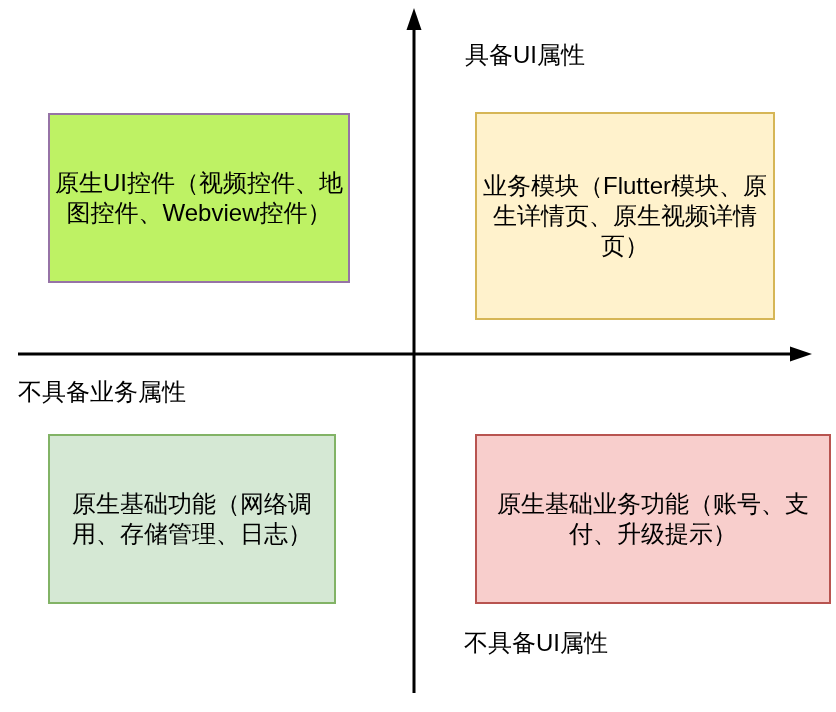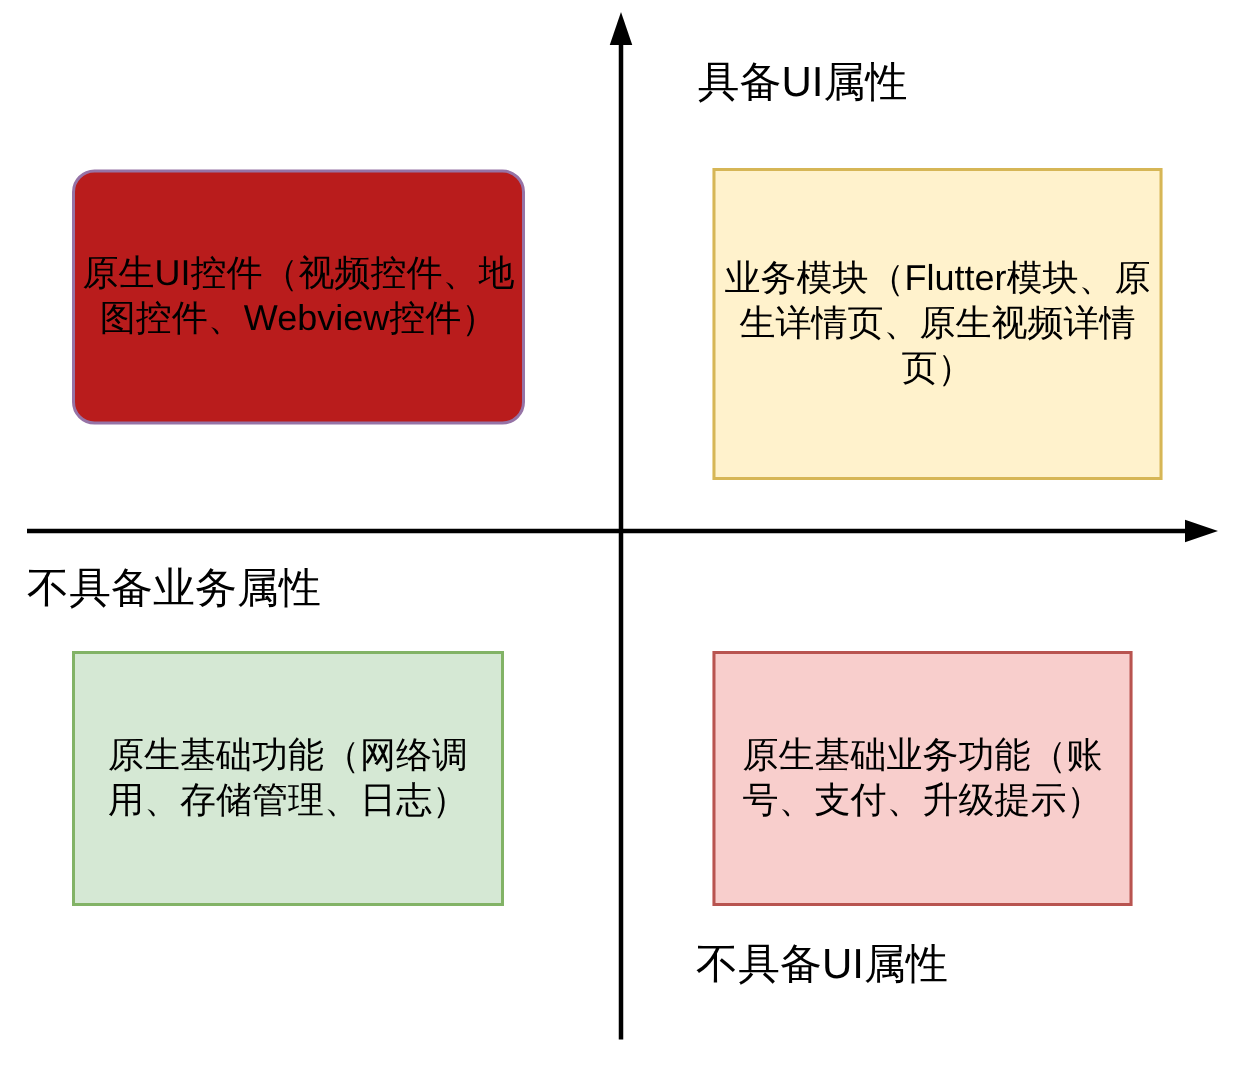--- a/index.html
+++ b/index.html
@@ -31,24 +31,24 @@
     text-align: center;
     font-size: 24px;
     line-height: 30px;
     padding: 2px 3px;
     word-break: normal;
     overflow-wrap: break-word;
   }
   .q-top-left     { left: 48px;  top: 113px; width: 302px; height: 170px; }
   .q-top-right    { left: 475px; top: 112px; width: 300px; height: 208px; }
   .q-bottom-left  { left: 48px;  top: 434px; width: 288px; height: 170px; }
-  .q-bottom-right { left: 475px; top: 434px; width: 280px; height: 170px; }
+  .q-bottom-right { left: 475px; top: 434px; width: 356px; height: 170px; }
   .axis-label {
     position: absolute;
-    font-size: 28px;
+    font-size: 24px;
     line-height: 30px;
     white-space: nowrap;
   }
   .label-top    { left: 465px; top: 40px;  }
   .label-bottom { left: 464px; top: 628px; }
   .label-left   { left: 18px;  top: 377px; text-align: center; }
   .label-right  { left: 683px; top: 379px; }
 </style>
 </head>
 <body>
@@ -57,21 +57,21 @@
 
   <svg class="axes-svg" viewBox="0 0 836 712" xmlns="http://www.w3.org/2000/svg">
 
     <line x1="414" y1="26" x2="414" y2="693" stroke-width="3" stroke="#000000"></line>
     <polygon points="414,8 406.5,30 421.5,30" fill="#000000"></polygon>
 
     <line x1="18" y1="354" x2="796" y2="354" stroke-width="3" stroke="#000000"></line>
     <polygon points="812,354 790,346.5 790,361.5" fill="#000000"></polygon>
   </svg>
 
-  <div class="quadrant-box q-top-left" style="background-color: #b91c1c; border-color: rgb(150, 115, 166); border-radius: 15px;">
+  <div class="quadrant-box q-top-left" style="background-color: #bef264; border-color: rgb(150, 115, 166);">
     <span>原生UI控件（视频控件、地图控件、Webview控件）</span>
   </div>
 
   <div class="quadrant-box q-top-right" style="background-color: rgb(255, 242, 204); border-color: rgb(214, 182, 86);">
     <span>业务模块（Flutter模块、原生详情页、原生视频详情页）</span>
   </div>
 
   <div class="quadrant-box q-bottom-left" style="background-color: rgb(213, 232, 212); border-color: rgb(130, 179, 102);">
     <span>原生基础功能（网络调用、存储管理、日志）</span>
   </div>

